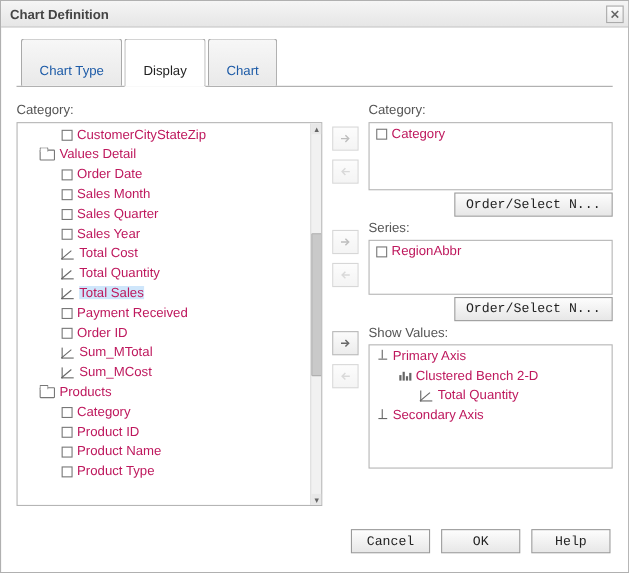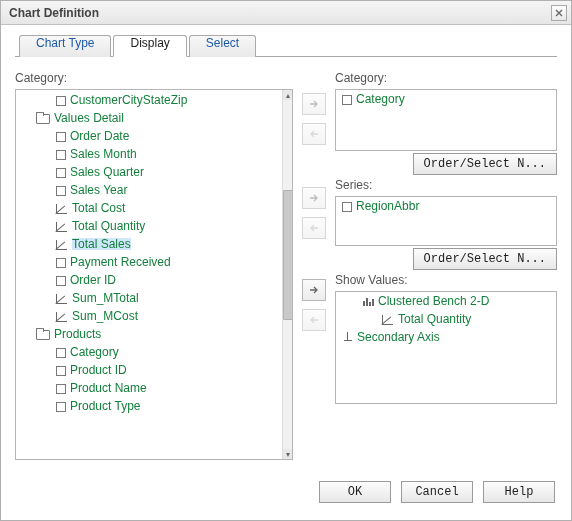--- a/index.html
+++ b/index.html
@@ -54,21 +54,21 @@
     flex-direction: column;
   }
   .tabs-row {
     display: flex;
     gap: 2px;
     margin-left: 4px;
     position: relative;
     z-index: 2;
   }
   .tab {
-    padding: 0 16px;
+    padding: 21px 16px;
     border: 1px solid #a9a9a9;
     border-bottom: none;
     border-radius: 3px 3px 0 0;
     background: linear-gradient(#f7f7f7,#e9e9e9);
     color: #1d5ba7;
     cursor: pointer;
     font-size: 12px;
     height: 22px;
     line-height: 14px;
   }
@@ -224,21 +224,21 @@
   .icon-axis::after {
     content:""; position:absolute; left:2px; bottom:2px; width:8px; height:1px; background:#666;
   }
   .icon-chartset {
     width:12px; height:10px; position:relative;
   }
   .icon-chartset span {
     position:absolute; bottom:0; width:2px; background:#666;
   }
   .row-text {
-    color: #15803d;
+    color: #be185d;
     font-size: 12px;
     line-height: 12px;
   }
   .row-text.sel {
     background: #cfe6fb;
   }
   .mid-col {
     width: 26px;
     display: flex;
     flex-direction: column;
@@ -321,21 +321,21 @@
       <svg width="8" height="8">
           <path d="M1 1 L7 7 M7 1 L1 7" stroke="#666" stroke-width="1.4"></path>
         </svg>
     </div>
   </div>
 
   <div class="body">
     <div class="tabs-row">
       <div class="tab">Chart Type</div>
       <div class="tab active">Display</div>
-      <div class="tab">Select</div>
+      <div class="tab">Chart</div>
     </div>
     <div class="tab-border"></div>
 
     <div class="content">
 
       <div class="left-col">
         <div class="label">Category:</div>
         <div class="tree-box">
           <div class="tree-scroll" id="res-tree">
               <div class="tree-row indent1">
@@ -486,20 +486,24 @@
                 <span class="row-text">RegionAbbr</span>
    </div>
             </div>
           <div class="btn-row">
               <div class="btn">Order/Select N...</div>
             </div>
         </div>
         <div class="sec" style="flex:1;min-height:0">
           <div class="label">Show Values:</div>
           <div class="list-box h3" id="sv-box">
+              <div class="sv-row sv-l0">
+     <span class="icon icon-axis"></span>
+                <span class="row-text">Primary Axis</span>
+   </div>
               <div class="sv-row sv-l1">
      <span class="icon icon-chartset">
                   <span style="left:1px;height:5px"></span>
                   <span style="left:4px;height:8px"></span>
                   <span style="left:7px;height:4px"></span>
                   <span style="left:10px;height:7px"></span>
                 </span>
                 <span class="row-text">Clustered Bench 2-D</span>
    </div>
               <div class="sv-row sv-l2">
@@ -512,17 +516,17 @@
      <span class="icon icon-axis"></span>
                 <span class="row-text">Secondary Axis</span>
    </div>
             </div>
         </div>
       </div>
     </div>
   </div>
 
   <div class="footer">
+    <div class="btn">Cancel</div>
     <div class="btn">OK</div>
-    <div class="btn">Cancel</div>
     <div class="btn">Help</div>
   </div>
 </div>
 
 </body></html>

